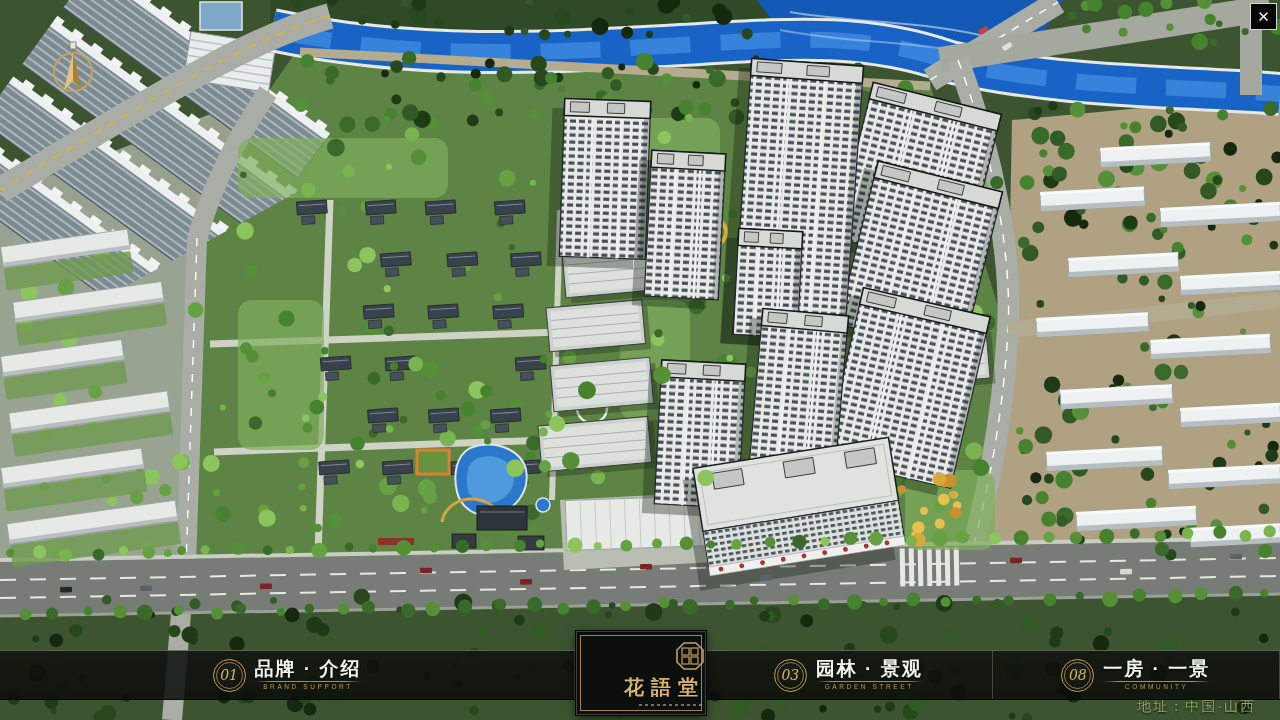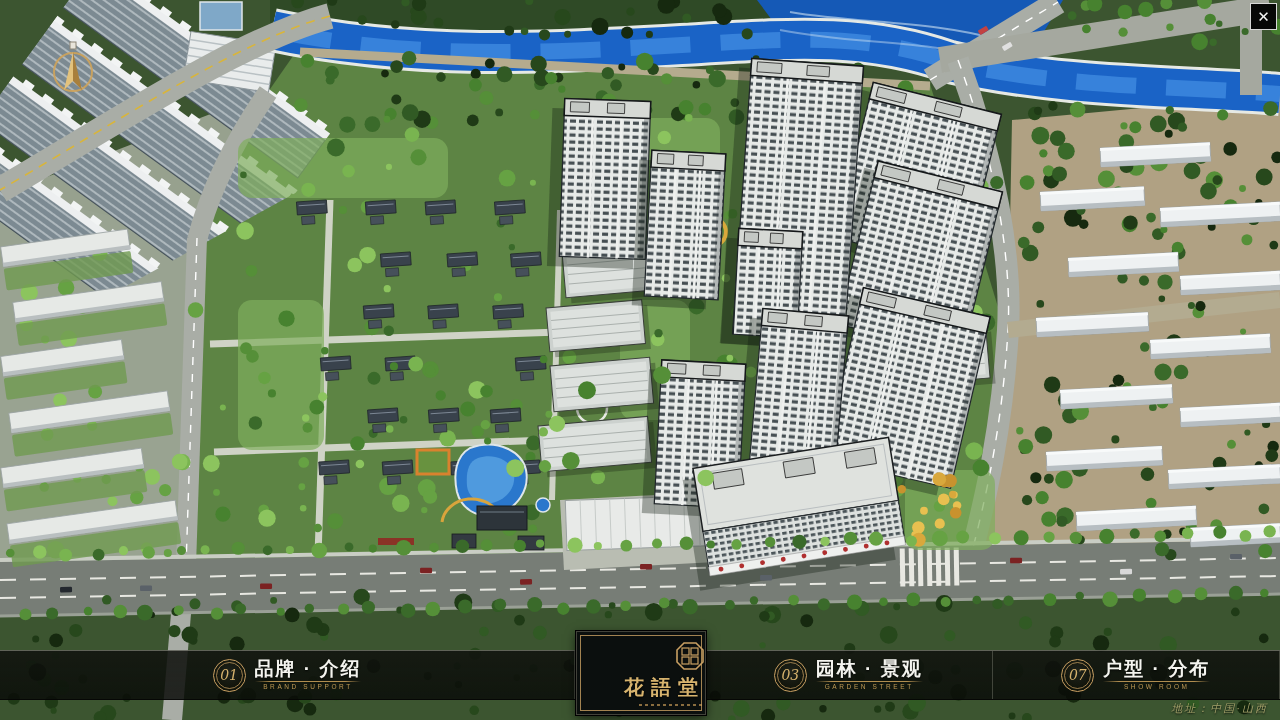--- a/index.html
+++ b/index.html
@@ -42,22 +42,22 @@
     background:#0b0f0e;border:1px solid #42423a;box-shadow:0 0 0 1px #000,0 3px 10px rgba(0,0,0,.65);
     display:flex;flex-direction:column;align-items:flex-end;justify-content:center;}
   .logo-box::before{content:"";position:absolute;inset:3px;border:1px solid rgba(201,160,99,.8);pointer-events:none;}
   .logo-title{font-family:"DejaVu Serif","Liberation Serif",serif;font-weight:700;
     font-size:20px;color:#d8b46e;letter-spacing:7px;margin-top:3px;text-indent:7px;
     text-shadow:0 1px 2px #000;}
   .logo-dots{margin-top:3px;width:66px;height:2px;
     background:repeating-linear-gradient(90deg,#8a6d3f 0 3px,transparent 3px 6px);}
 
   
-  .address{position:absolute;right:12px;bottom:4px;z-index:15;font-size:11px;letter-spacing:2px;
-    color:#a2a069;text-shadow:0 1px 2px rgba(0,0,0,.9);font-style:italic;}
+  .address{position:absolute;right:24px;bottom:4px;z-index:15;font-size:14px;letter-spacing:2px;
+    color:#a2a069;text-shadow:0 1px 2px rgba(0,0,0,.9);}
 </style>
 </head>
 <body>
 
 <div id="stage">
 
   <svg id="scene" viewBox="0 0 1280 720">
       <defs>
         <pattern id="pw" width="9" height="7" patternUnits="userSpaceOnUse">
           <rect width="9" height="7" fill="#e7eae8"></rect>
@@ -1294,26 +1294,26 @@
             <span>03</span>
           </div>
         <div class="nav-text">
             <span class="zh">园林 · 景观</span>
           <span class="gold-rule"></span>
           <span class="en">GARDEN STREET</span>
           </div>
       </div>
       <div class="nav-item">
         <div class="badge">
-            <span>07</span>
+            <span>08</span>
           </div>
         <div class="nav-text">
-            <span class="zh">户型 · 分布</span>
+            <span class="zh">一房 · 一景</span>
           <span class="gold-rule"></span>
-          <span class="en">SHOW ROOM</span>
+          <span class="en">COMMUNITY</span>
           </div>
       </div>
     </div>
   </div>
 
   <div class="logo-box">
     <svg width="30" height="30" viewBox="0 0 30 30">
       <polygon points="9,2 21,2 28,9 28,21 21,28 9,28 2,21 2,9" fill="none" stroke="#c9a063" stroke-width="1.6"></polygon>
       <rect x="7" y="7" width="7" height="7" fill="none" stroke="#c9a063" stroke-width="1.2"></rect>
       <rect x="16" y="7" width="7" height="7" fill="none" stroke="#c9a063" stroke-width="1.2"></rect>

